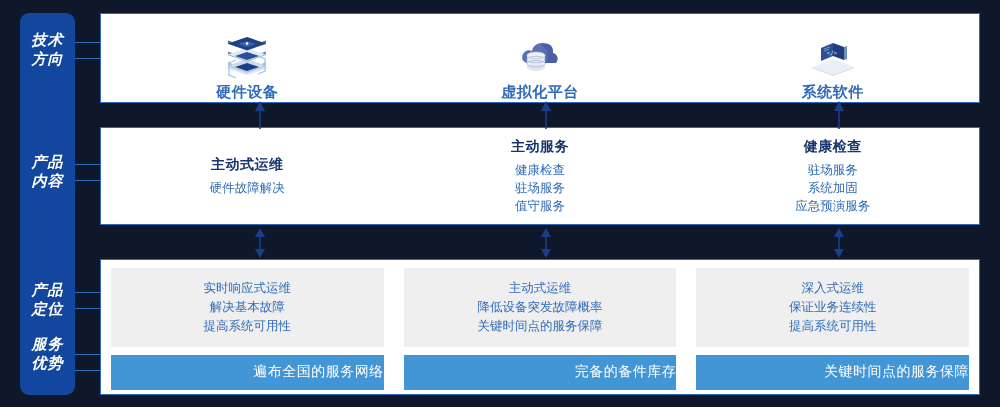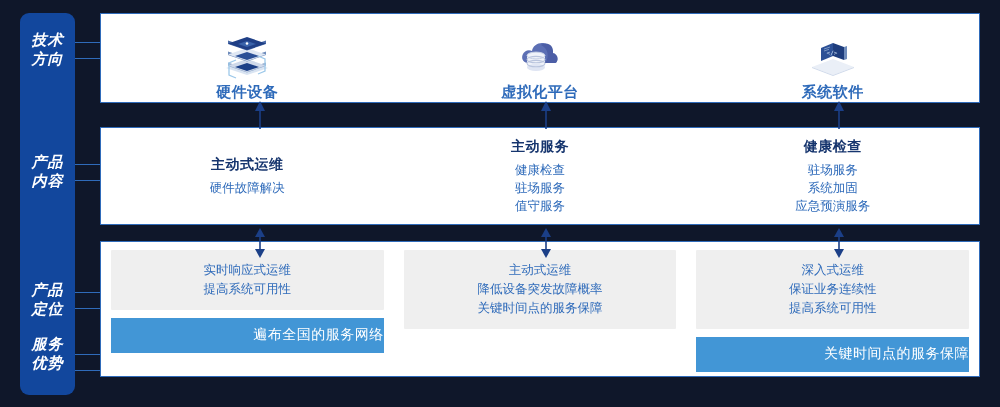--- a/index.html
+++ b/index.html
@@ -60,21 +60,21 @@
   .section-box {
     position: absolute;
     left: 100px;
     width: 880px;
     background: #ffffff;
     border: 1px solid #2f6bba;
     box-sizing: border-box;
   }
   #section-tech    { top: 13px;  height: 90px; }
   #section-content { top: 127px; height: 98px; }
-  #section-bottom  { top: 241px; height: 136px; }
+  #section-bottom  { top: 259px; height: 136px; }
 
   .cols {
     display: flex;
     height: 100%;
   }
   .col {
     flex: 1 1 0;
     display: flex;
     flex-direction: column;
     align-items: center;
@@ -310,31 +310,33 @@
     <polygon points="7,0 12,9 2,9" fill="#1b3f87"></polygon>
     <polygon points="7,30 12,21 2,21" fill="#1b3f87"></polygon>
   </svg>
 
   <div class="section-box" id="section-bottom">
     <div class="cols">
 
       <div class="col bottom-col">
         <div class="posit-box">
           <div class="posit-line">实时响应式运维</div>
+          <div class="posit-line">解决基本故障</div>
           <div class="posit-line">提高系统可用性</div>
         </div>
         <div class="adv-bar">遍布全国的服务网络</div>
       </div>
 
       <div class="col bottom-col">
         <div class="posit-box">
           <div class="posit-line">主动式运维</div>
           <div class="posit-line">降低设备突发故障概率</div>
           <div class="posit-line">关键时间点的服务保障</div>
         </div>
+        <div class="adv-bar">完备的备件库存</div>
       </div>
 
       <div class="col bottom-col">
         <div class="posit-box">
           <div class="posit-line">深入式运维</div>
           <div class="posit-line">保证业务连续性</div>
           <div class="posit-line">提高系统可用性</div>
         </div>
         <div class="adv-bar">关键时间点的服务保障</div>
       </div>

